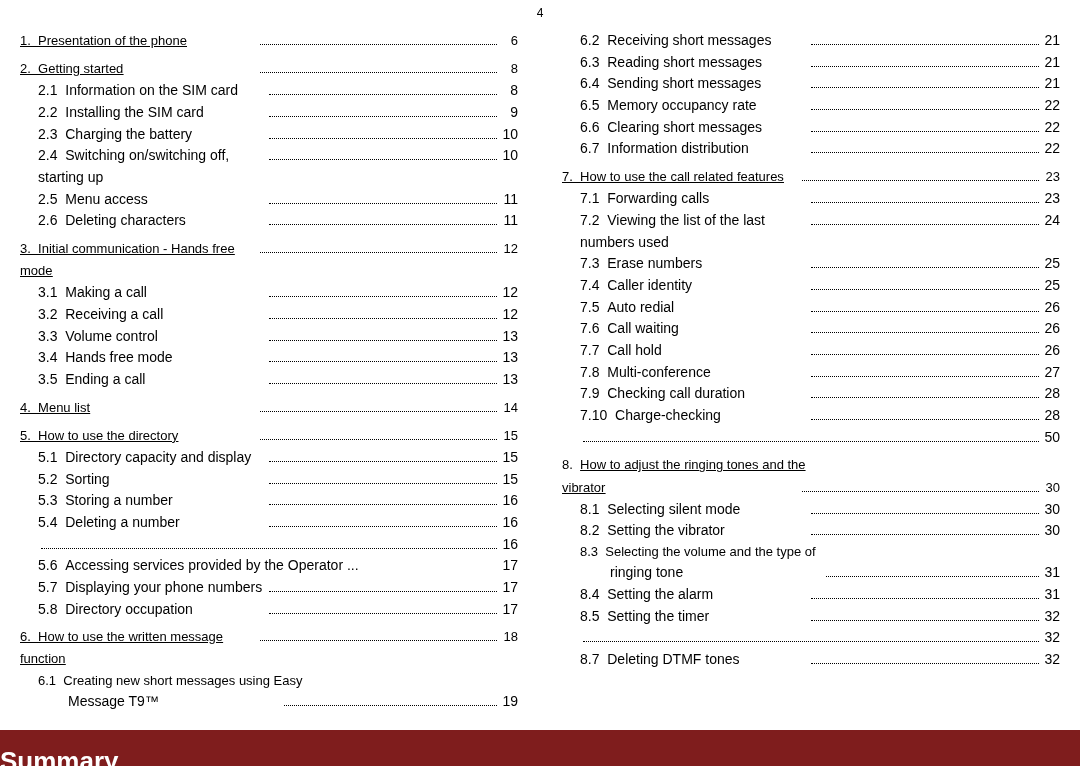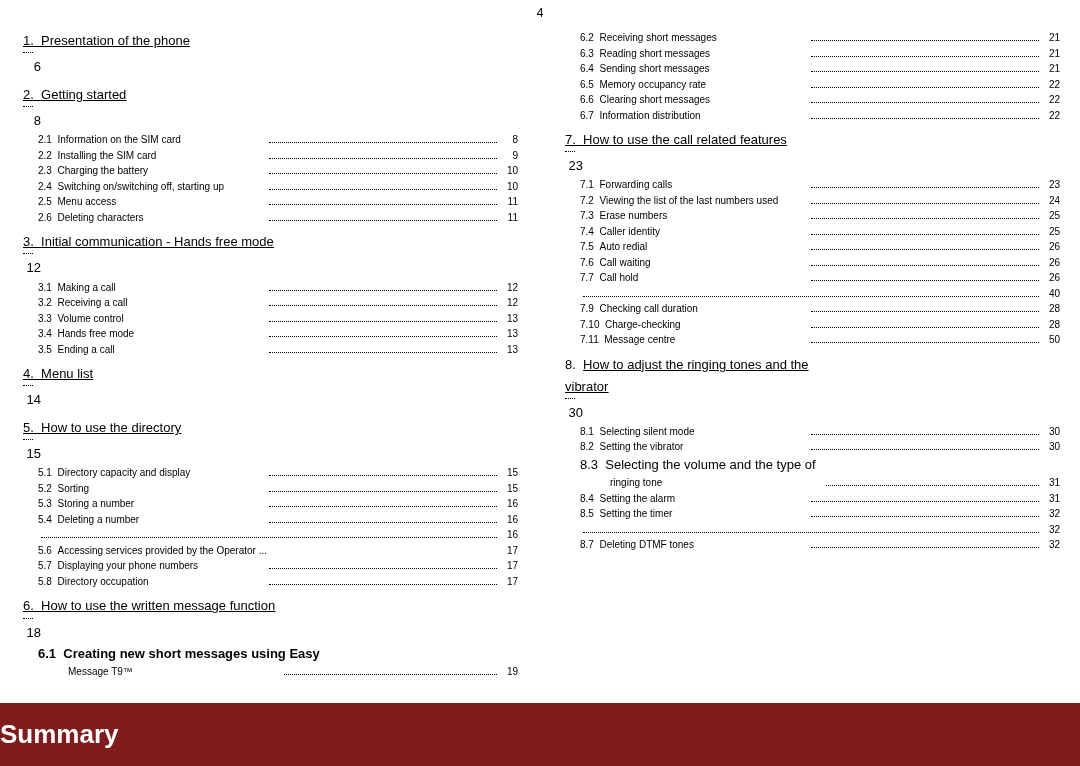--- a/index.html
+++ b/index.html
@@ -37,42 +37,41 @@
     }
     .right-column {
       flex: 1;
       padding-left: 10px;
     }
     .toc-entry {
       display: flex;
       justify-content: flex-end;
       align-items: baseline;
       line-height: 1.55;
-      font-size: 10px;
+      font-size: 14px;
     }
     .toc-entry .entry-text {
       flex: 1;
     }
     .toc-entry .dots {
       flex: 1;
       border-bottom: 1px dotted #000;
       margin: 0 3px 3px 3px;
       min-width: 10px;
     }
     .toc-entry .page-num {
       min-width: 18px;
       text-align: right;
     }
     .toc-section-header {
       display: flex;
       justify-content: flex-start;
       align-items: baseline;
       line-height: 1.7;
       font-size: 13px;
-      flex-direction: column;
     }
     .toc-section-header .entry-text {
       flex: 1;
       font-weight: normal;
       text-decoration: underline;
     }
     .toc-section-header .dots {
       flex: 1;
       border-bottom: 1px dotted #000;
       margin: 0 3px 3px 3px;
@@ -251,21 +250,21 @@
 
       <div class="spacer"></div>
 
       <div class="section-group">
         <div class="toc-section-header">
           <span class="entry-text">6.&nbsp;&nbsp;<u>How to use the written message function</u></span>
           <span class="dots"></span>
           <span class="page-num">18</span>
         </div>
         <div class="sub-entry">
-          <div style="display:flex; align-items:flex-start; line-height:1.55;font-weight:bold;">
+          <div style="display:flex; align-items:flex-start; line-height:1.55;">
             <span style="white-space:nowrap;">6.1&nbsp;&nbsp;Creating new short messages using Easy</span>
           </div>
           <div class="toc-entry" style="padding-left:30px;">
             <span class="entry-text">Message T9™</span>
             <span class="dots"></span>
             <span class="page-num">19</span>
           </div>
         </div>
       </div>
     </div>
@@ -342,35 +341,35 @@
           <span class="entry-text">7.6&nbsp;&nbsp;Call waiting</span>
           <span class="dots"></span>
           <span class="page-num">26</span>
         </div>
         <div class="toc-entry sub-entry">
           <span class="entry-text">7.7&nbsp;&nbsp;Call hold</span>
           <span class="dots"></span>
           <span class="page-num">26</span>
         </div>
         <div class="toc-entry sub-entry">
-          <span class="dots"></span>
-          <span class="page-num">40</span>
+          <span class="entry-text">7.8&nbsp;&nbsp;Multi-conference</span>
+          <span class="dots"></span>
+          <span class="page-num">27</span>
         </div>
         <div class="toc-entry sub-entry">
           <span class="entry-text">7.9&nbsp;&nbsp;Checking call duration</span>
           <span class="dots"></span>
           <span class="page-num">28</span>
         </div>
         <div class="toc-entry sub-entry">
           <span class="entry-text">7.10&nbsp;&nbsp;Charge-checking</span>
           <span class="dots"></span>
           <span class="page-num">28</span>
         </div>
         <div class="toc-entry sub-entry">
-          <span class="entry-text">7.11&nbsp;&nbsp;Message centre</span>
           <span class="dots"></span>
           <span class="page-num">50</span>
         </div>
       </div>
 
       <div class="spacer"></div>
 
       <div class="section-group">
         <div class="toc-section-header" style="flex-wrap:wrap;">
           <span class="entry-text" style="flex:1 1 100%; text-decoration:none;">8.&nbsp;&nbsp;<u>How to adjust the ringing tones and the</u></span>

